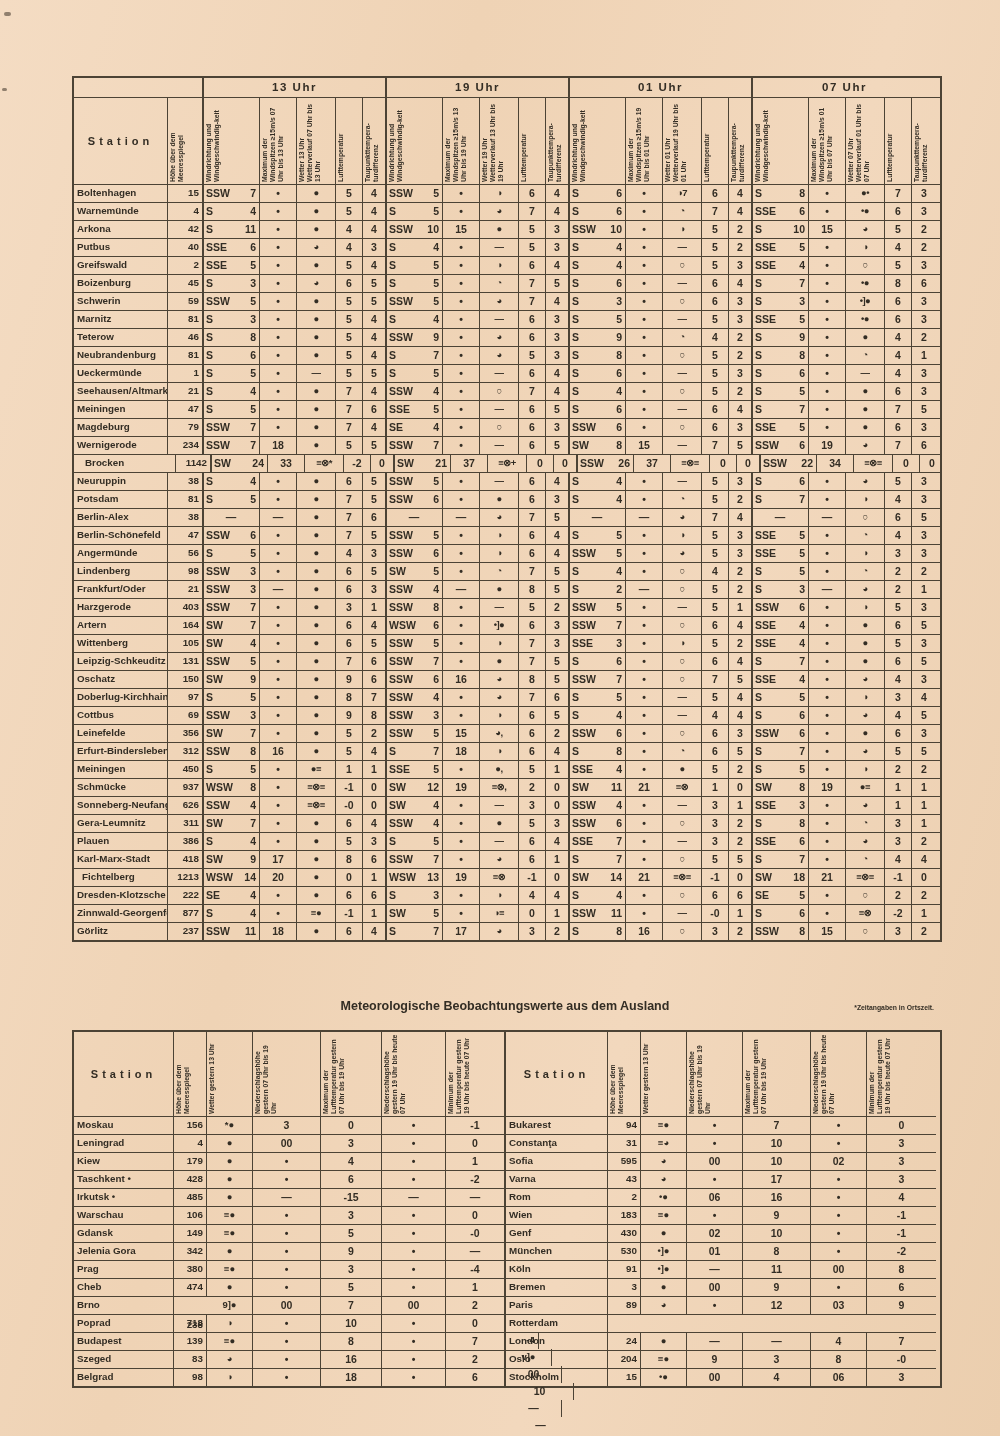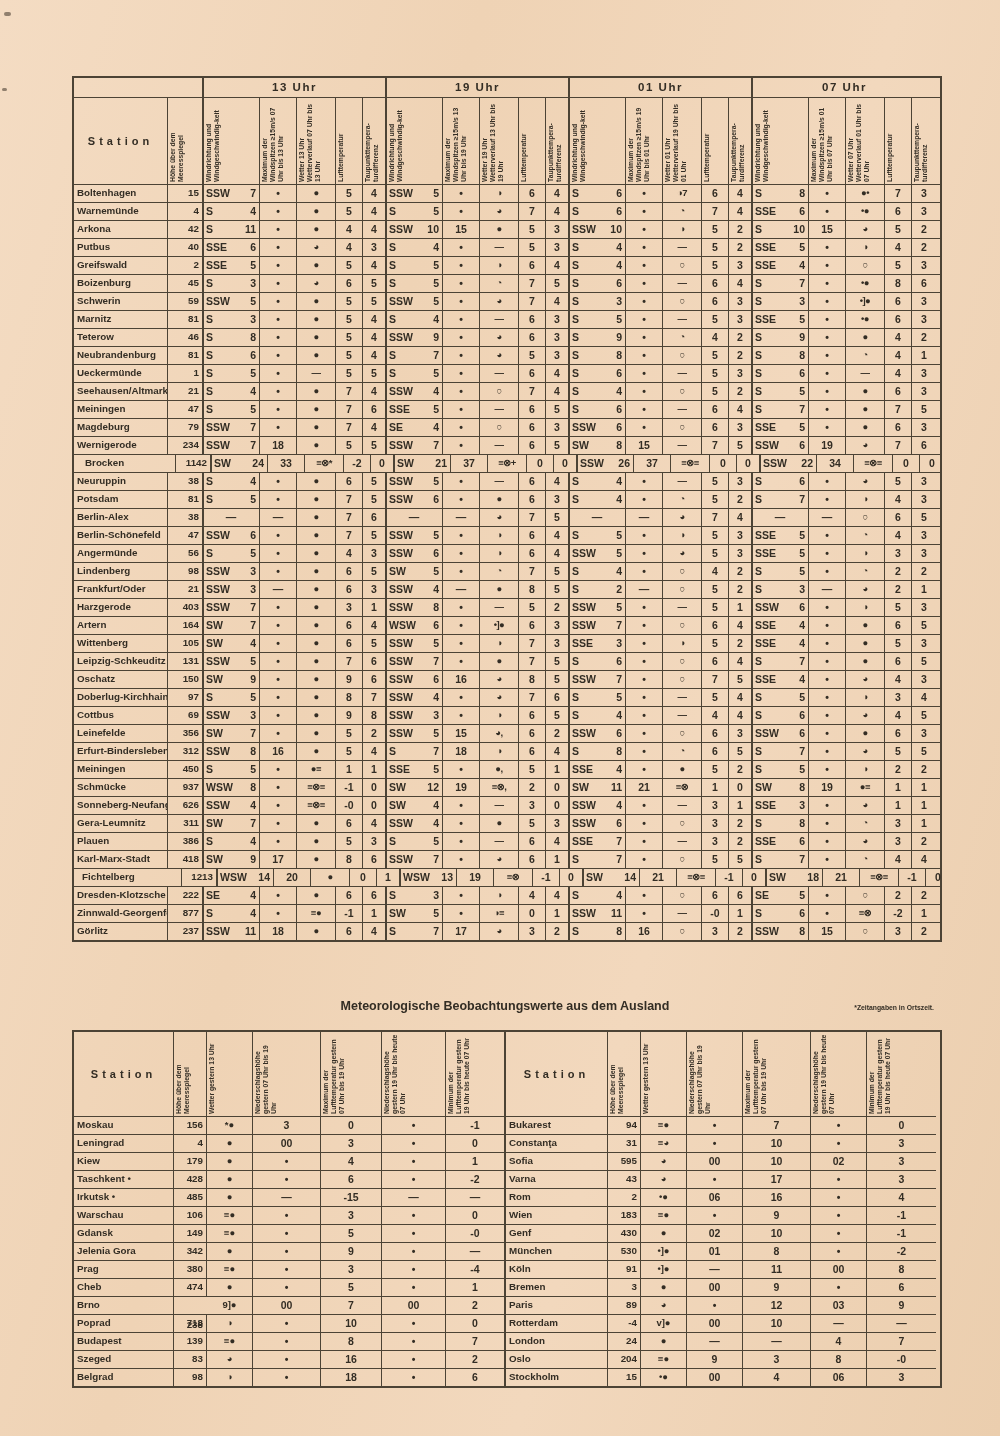--- a/index.html
+++ b/index.html
@@ -1482,21 +1482,21 @@
       <div class="tc dc wind" style="width: 56px; height: 17px;">
         <span>S</span>
         <span>7</span>
       </div>
       <div class="tc dc num" style="width: 37px; height: 17px;">•</div>
       <div class="tc dc sym" style="width: 39px; height: 17px;">◔</div>
       <div class="tc dc num" style="width: 27px; height: 17px;">4</div>
       <div class="tc dc num" style="width: 24px; height: 17px;">4</div>
     </div>
     <div class="trow" style="height: 17px;">
-      <div class="tc dc st" style="width: 108px; height: 17px; padding-left: 8px;">Fichtelberg</div>
+      <div class="tc dc st" style="width: 94px; height: 17px; padding-left: 8px;">Fichtelberg</div>
       <div class="tc dc alt b2" style="width: 36px; height: 17px;">1213</div>
       <div class="tc dc wind" style="width: 56px; height: 17px;">
         <span>WSW</span>
         <span>14</span>
       </div>
       <div class="tc dc num" style="width: 37px; height: 17px;">20</div>
       <div class="tc dc sym" style="width: 39px; height: 17px;">●</div>
       <div class="tc dc num" style="width: 27px; height: 17px;">0</div>
       <div class="tc dc num b2" style="width: 24px; height: 17px;">1</div>
       <div class="tc dc wind" style="width: 56px; height: 17px;">
@@ -1912,21 +1912,21 @@
       </div>
       <div class="trow" style="height: 17px;">
         <div class="tc dc fst" style="width: 102px; height: 17px;">Paris</div>
         <div class="tc dc alt" style="width: 33px; height: 17px;">89</div>
         <div class="tc dc fsym" style="width: 46px; height: 17px;">◕</div>
         <div class="tc dc num" style="width: 56px; height: 17px;">•</div>
         <div class="tc dc num" style="width: 68px; height: 17px;">12</div>
         <div class="tc dc num" style="width: 56px; height: 17px;">03</div>
         <div class="tc dc num" style="width: 69px; height: 17px;">9</div>
       </div>
-      <div class="trow" style="height: 17px;">
+      <div class="trow" style="height: 17px; flex-direction: column;">
         <div class="tc dc fst" style="width: 102px; height: 17px;">Rotterdam</div>
         <div class="tc dc alt" style="width: 33px; height: 17px;">-4</div>
         <div class="tc dc fsym" style="width: 46px; height: 17px;">v]●</div>
         <div class="tc dc num" style="width: 56px; height: 17px;">00</div>
         <div class="tc dc num" style="width: 68px; height: 17px;">10</div>
         <div class="tc dc num" style="width: 56px; height: 17px;">—</div>
         <div class="tc dc num" style="width: 69px; height: 17px;">—</div>
       </div>
       <div class="trow" style="height: 17px;">
         <div class="tc dc fst" style="width: 102px; height: 17px;">London</div>

